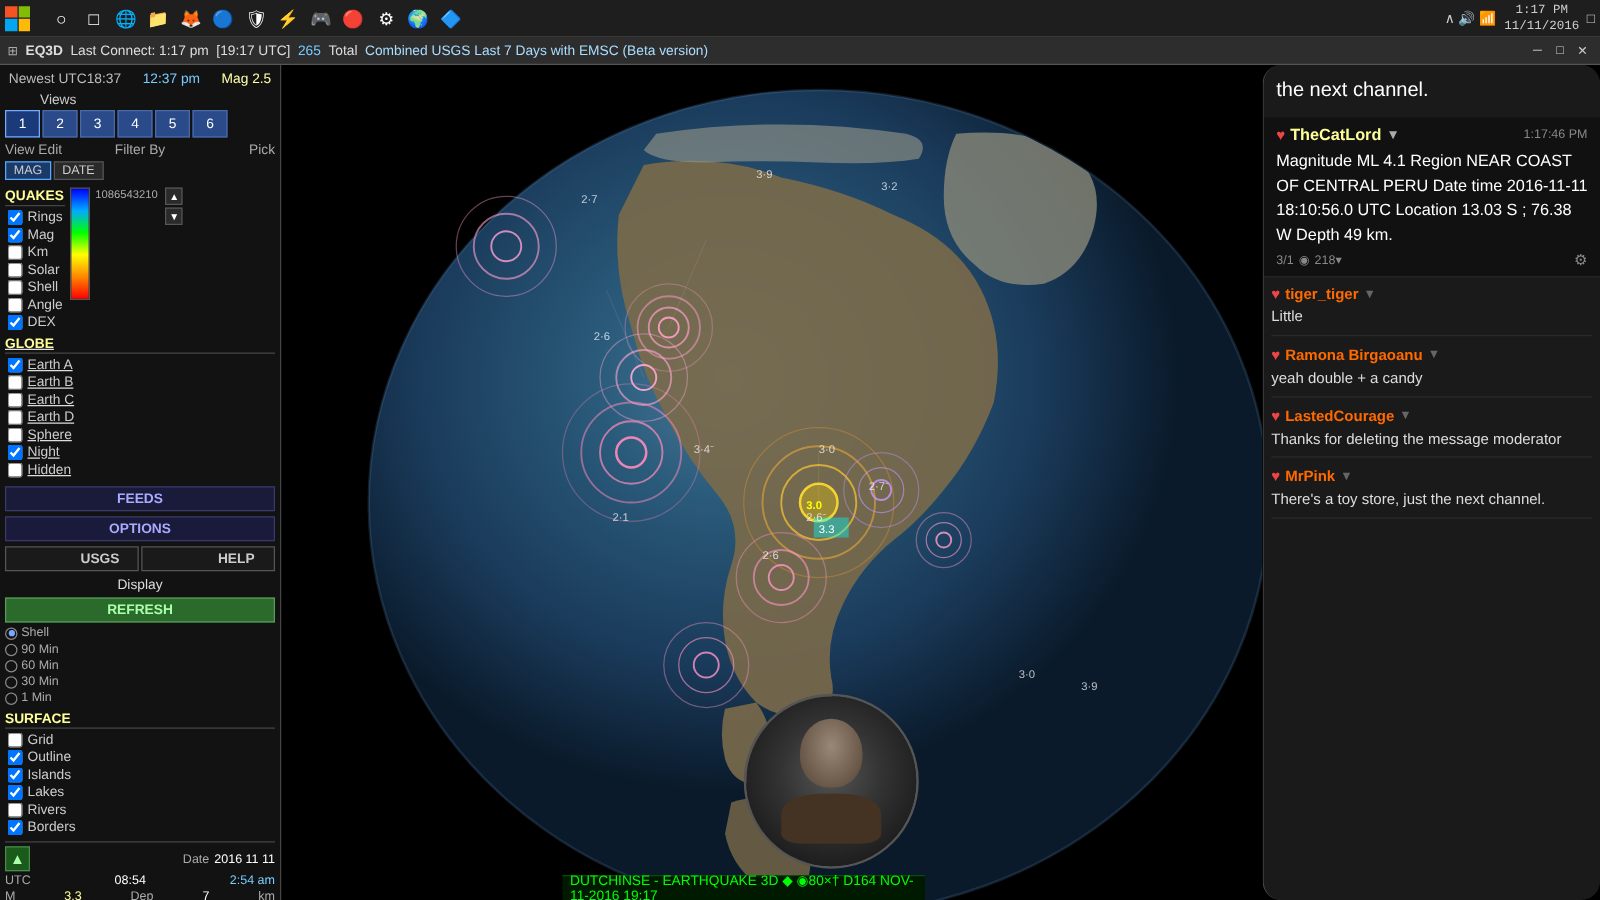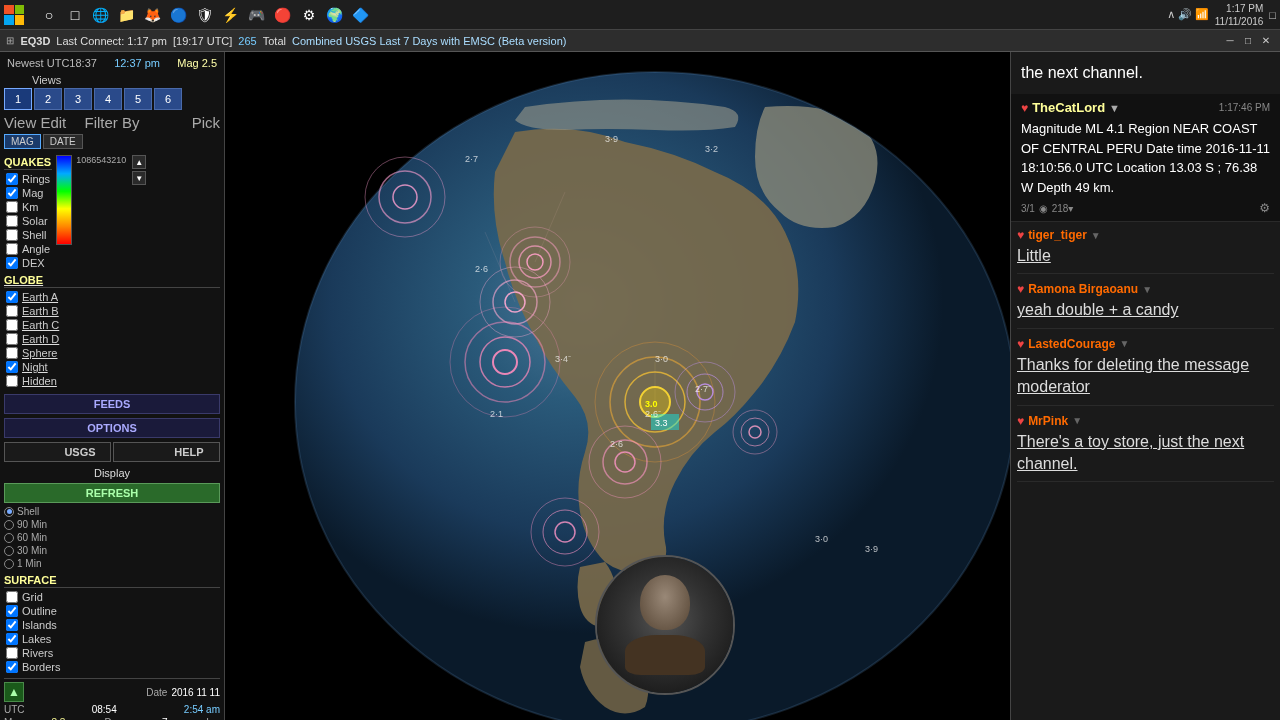--- a/index.html
+++ b/index.html
@@ -60,23 +60,24 @@
       border-radius: 2px;
     }
     .taskbar-right {
       display: flex;
       align-items: center;
       gap: 6px;
       font-size: 11px;
       color: #ccc;
     }
     .time-display {
-      text-align: right;
+      text-align: center;
       line-height: 1.3;
       font-size: 10px;
+      font-family: Liberation Mono, monospace;
     }
 
     
     #titlebar {
       width: 100%;
       height: 22px;
       background: #2d2d2d;
       display: flex;
       align-items: center;
       padding: 0 6px;
@@ -164,21 +165,21 @@
     }
     .view-btn.active { background: #1a3a7a; border-color: #7af; }
 
     .edit-row {
       display: flex;
       gap: 2px;
       margin: 3px 0;
       align-items: center;
     }
     .edit-label {
-      font-size: 15px;
+      font-size: 11px;
       color: #aaa;
       flex: 1;
     }
     .filter-btn {
       padding: 1px 6px;
       background: #2a2a2a;
       border: 1px solid #555;
       color: #ccc;
       font-size: 10px;
       cursor: pointer;
@@ -357,20 +358,21 @@
     
     #chat-panel {
       width: 270px;
       min-width: 270px;
       background: #1a1a1a;
       border-left: 1px solid #444;
       display: flex;
       flex-direction: column;
       overflow: hidden;
       position: relative;
+      border-radius: 15px;
     }
 
     .channel-text {
       padding: 12px 10px;
       font-size: 16px;
       color: #fff;
       background: #1a1a1a;
     }
 
     .chat-messages {
@@ -401,24 +403,23 @@
       color: #ff6a00;
       font-size: 12px;
       font-weight: bold;
     }
     .msg-time {
       color: #888;
       font-size: 10px;
       margin-left: auto;
     }
     .msg-text {
-      font-size: 16px;
+      font-size: 12px;
       color: #ddd;
       line-height: 1.4;
-      text-decoration: underline;
     }
 
     .main-message {
       padding: 6px 10px;
       background: #111;
       border-bottom: 1px solid #2a2a2a;
     }
     .main-msg-header {
       display: flex;
       align-items: center;
@@ -848,20 +849,23 @@
       <g opacity="0.5">
         <line x1="310" y1="210" x2="340" y2="140" stroke="rgba(255,200,200,0.4)" stroke-width="0.5"></line>
         <line x1="290" y1="250" x2="260" y2="180" stroke="rgba(255,200,200,0.4)" stroke-width="0.5"></line>
         <line x1="430" y1="350" x2="430" y2="310" stroke="rgba(255,220,100,0.4)" stroke-width="0.5"></line>
       </g>
 
       <ellipse cx="430" cy="350" rx="360" ry="330" fill="none" stroke="rgba(100,150,200,0.2)" stroke-width="2"></ellipse>
     </svg>
 
     
+    <div id="bottom-bar">
+      <span>DUTCHINSE - EARTHQUAKE 3D  ◆  ◉80×† D164 NOV-11-2016 19:17</span>
+    </div>
 
     
     <div class="webcam-overlay">
       <div style="width:100%;height:100%;background:radial-gradient(circle at 50% 45%, #555 0%, #333 40%, #1a1a1a 80%);display:flex;align-items:center;justify-content:center;flex-direction:column;">
         <div style="width:50px;height:55px;background:radial-gradient(ellipse at 50% 40%, #998877 0%, #776655 50%, #554433 100%);border-radius:50% 50% 45% 45%;margin-bottom:5px;"></div>
         <div style="width:80px;height:40px;background:#443322;border-radius:40% 40% 20% 20%;"></div>
       </div>
     </div>
   </div>
 

